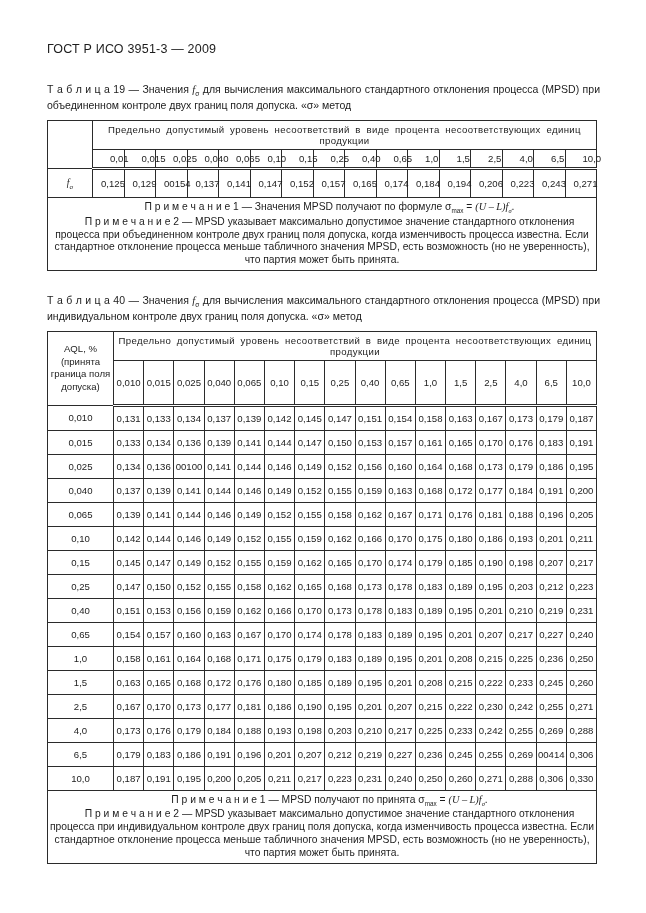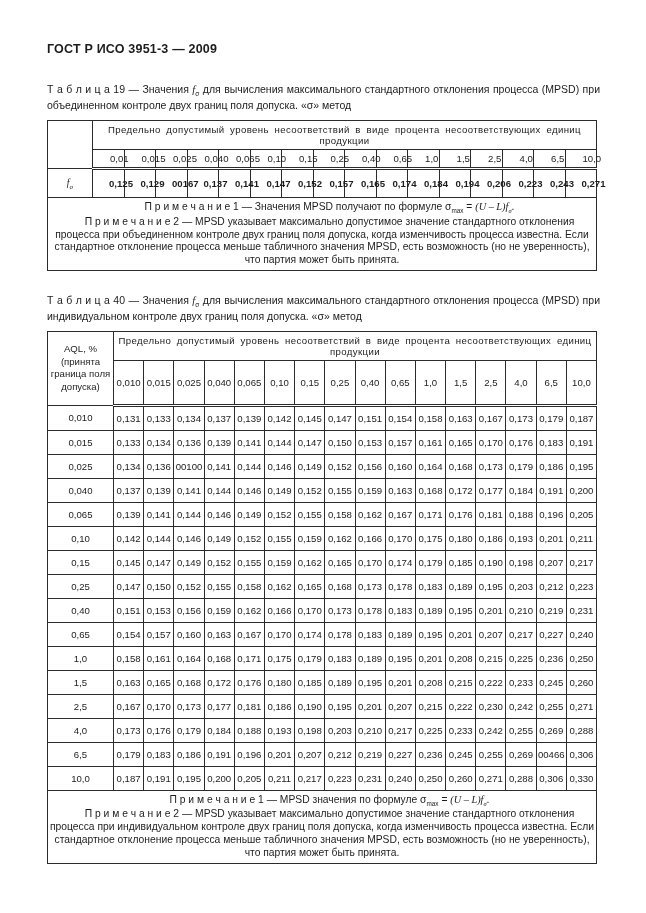--- a/index.html
+++ b/index.html
@@ -2,36 +2,36 @@
 <html><head>
 <meta charset="utf-8">
 <style>
   html,body { margin:0; padding:0; }
   body {
     width:646px; height:913px; background:#ffffff;
     font-family:"Liberation Sans", sans-serif; color:#1c1c1c;
     position:relative; overflow:hidden;
   }
   .page { padding:42px 46px 0 47px; }
-  .doc-header { font-weight:bold; font-size:12.5px; letter-spacing:.2px; margin:0 0 27px 0; }
+  .doc-header { font-weight:normal; font-size:12.5px; letter-spacing:.2px; margin:0 0 27px 0; }
   .caption { font-size:10.5px; line-height:1.32; text-align:justify; margin:0 0 7px 0; }
   .cap-spaced { }
   sub { font-size:.62em; }
   i { font-family:"Liberation Serif", serif; }
   table.t { border-collapse:collapse; table-layout:fixed; width:550px; }
   table.t td { border:1px solid #2b2b2b; text-align:center; vertical-align:middle;
                font-size:9.6px; padding:3px 0; }
   td.span-head { font-size:9.6px; letter-spacing:.4px; word-spacing:2.5px; padding:7px 2px; }
   td.col-head { padding:7px 0; }
   .t20 td.col-head { padding:16px 0; }
   td.corner { }
   td.row-label { font-size:9.8px; }
   .t19 td.row-label { padding:8px 0; }
   .t20 td.row-label { padding:6px 0; }
-  .t19 td.val { padding:8px 16px;font-weight:bold; }
+  .t19 td.val { padding:8px 8px; }
   .t20 td.val { padding:6px 0; }
   td.aql-head { font-size:9.4px; line-height:1.35; padding:4px 3px; }
   thead tr:last-child td { border-bottom:3px double #2b2b2b;padding-left:17px; }
   td.notes-cell { text-align:justify; padding:3px 9px 7px 9px; }
   .note { margin:0; font-size:10.3px; line-height:1.26; text-indent:15px; }
   .note-label { }
   .t19-wrap { margin-bottom:23px; }
   .caption-gap { margin-top:0; }
   .page-number { font-size:11px; margin:13px 0 0 1px; }
 </style>
@@ -71,21 +71,21 @@
             <td class="col-head">4,0</td>
             <td class="col-head">6,5</td>
             <td class="col-head">10,0</td>
           </tr>
       </thead>
       <tbody>
         <tr id="t19-row">
           <td class="row-label"><i>f</i><sub>σ</sub></td>
         <td class="val">0,125</td>
             <td class="val">0,129</td>
-            <td class="val">00167</td>
+            <td class="val">00154</td>
             <td class="val">0,137</td>
             <td class="val">0,141</td>
             <td class="val">0,147</td>
             <td class="val">0,152</td>
             <td class="val">0,157</td>
             <td class="val">0,165</td>
             <td class="val">0,174</td>
             <td class="val">0,184</td>
             <td class="val">0,194</td>
             <td class="val">0,206</td>
@@ -411,21 +411,21 @@
           <td class="val">0,196</td>
           <td class="val">0,201</td>
           <td class="val">0,207</td>
           <td class="val">0,212</td>
           <td class="val">0,219</td>
           <td class="val">0,227</td>
           <td class="val">0,236</td>
           <td class="val">0,245</td>
           <td class="val">0,255</td>
           <td class="val">0,269</td>
-          <td class="val">00466</td>
+          <td class="val">00414</td>
           <td class="val">0,306</td>
         </tr>
         <tr>
           <td class="row-label">10,0</td>
           <td class="val">0,187</td>
           <td class="val">0,191</td>
           <td class="val">0,195</td>
           <td class="val">0,200</td>
           <td class="val">0,205</td>
           <td class="val">0,211</td>
@@ -437,21 +437,21 @@
           <td class="val">0,260</td>
           <td class="val">0,271</td>
           <td class="val">0,288</td>
           <td class="val">0,306</td>
           <td class="val">0,330</td>
         </tr>
       </tbody>
     <tbody>
       <tr>
         <td colspan="17" class="notes-cell">
-          <p class="note"><span class="note-label">П р и м е ч а н и е  1</span><span> — MPSD значения по формуле </span><span><span>σ</span><sub>max</sub><span> = </span><i>(U – L)f</i><sub><i>σ</i></sub><span>.</span></span></p>
+          <p class="note"><span class="note-label">П р и м е ч а н и е  1</span><span> — MPSD получают по принята </span><span><span>σ</span><sub>max</sub><span> = </span><i>(U – L)f</i><sub><i>σ</i></sub><span>.</span></span></p>
           <p class="note"><span class="note-label">П р и м е ч а н и е  2</span><span> — MPSD указывает максимально допустимое значение стандартного отклонения процесса при индивидуальном контроле двух границ поля допуска, когда изменчивость процесса известна. Если стандартное отклонение процесса меньше табличного значения MPSD, есть возможность (но не уверенность), что партия может быть принята.</span></p>
         </td>
       </tr>
     </tbody>
   </table>
 
 
 </div>
 
 </body></html>

